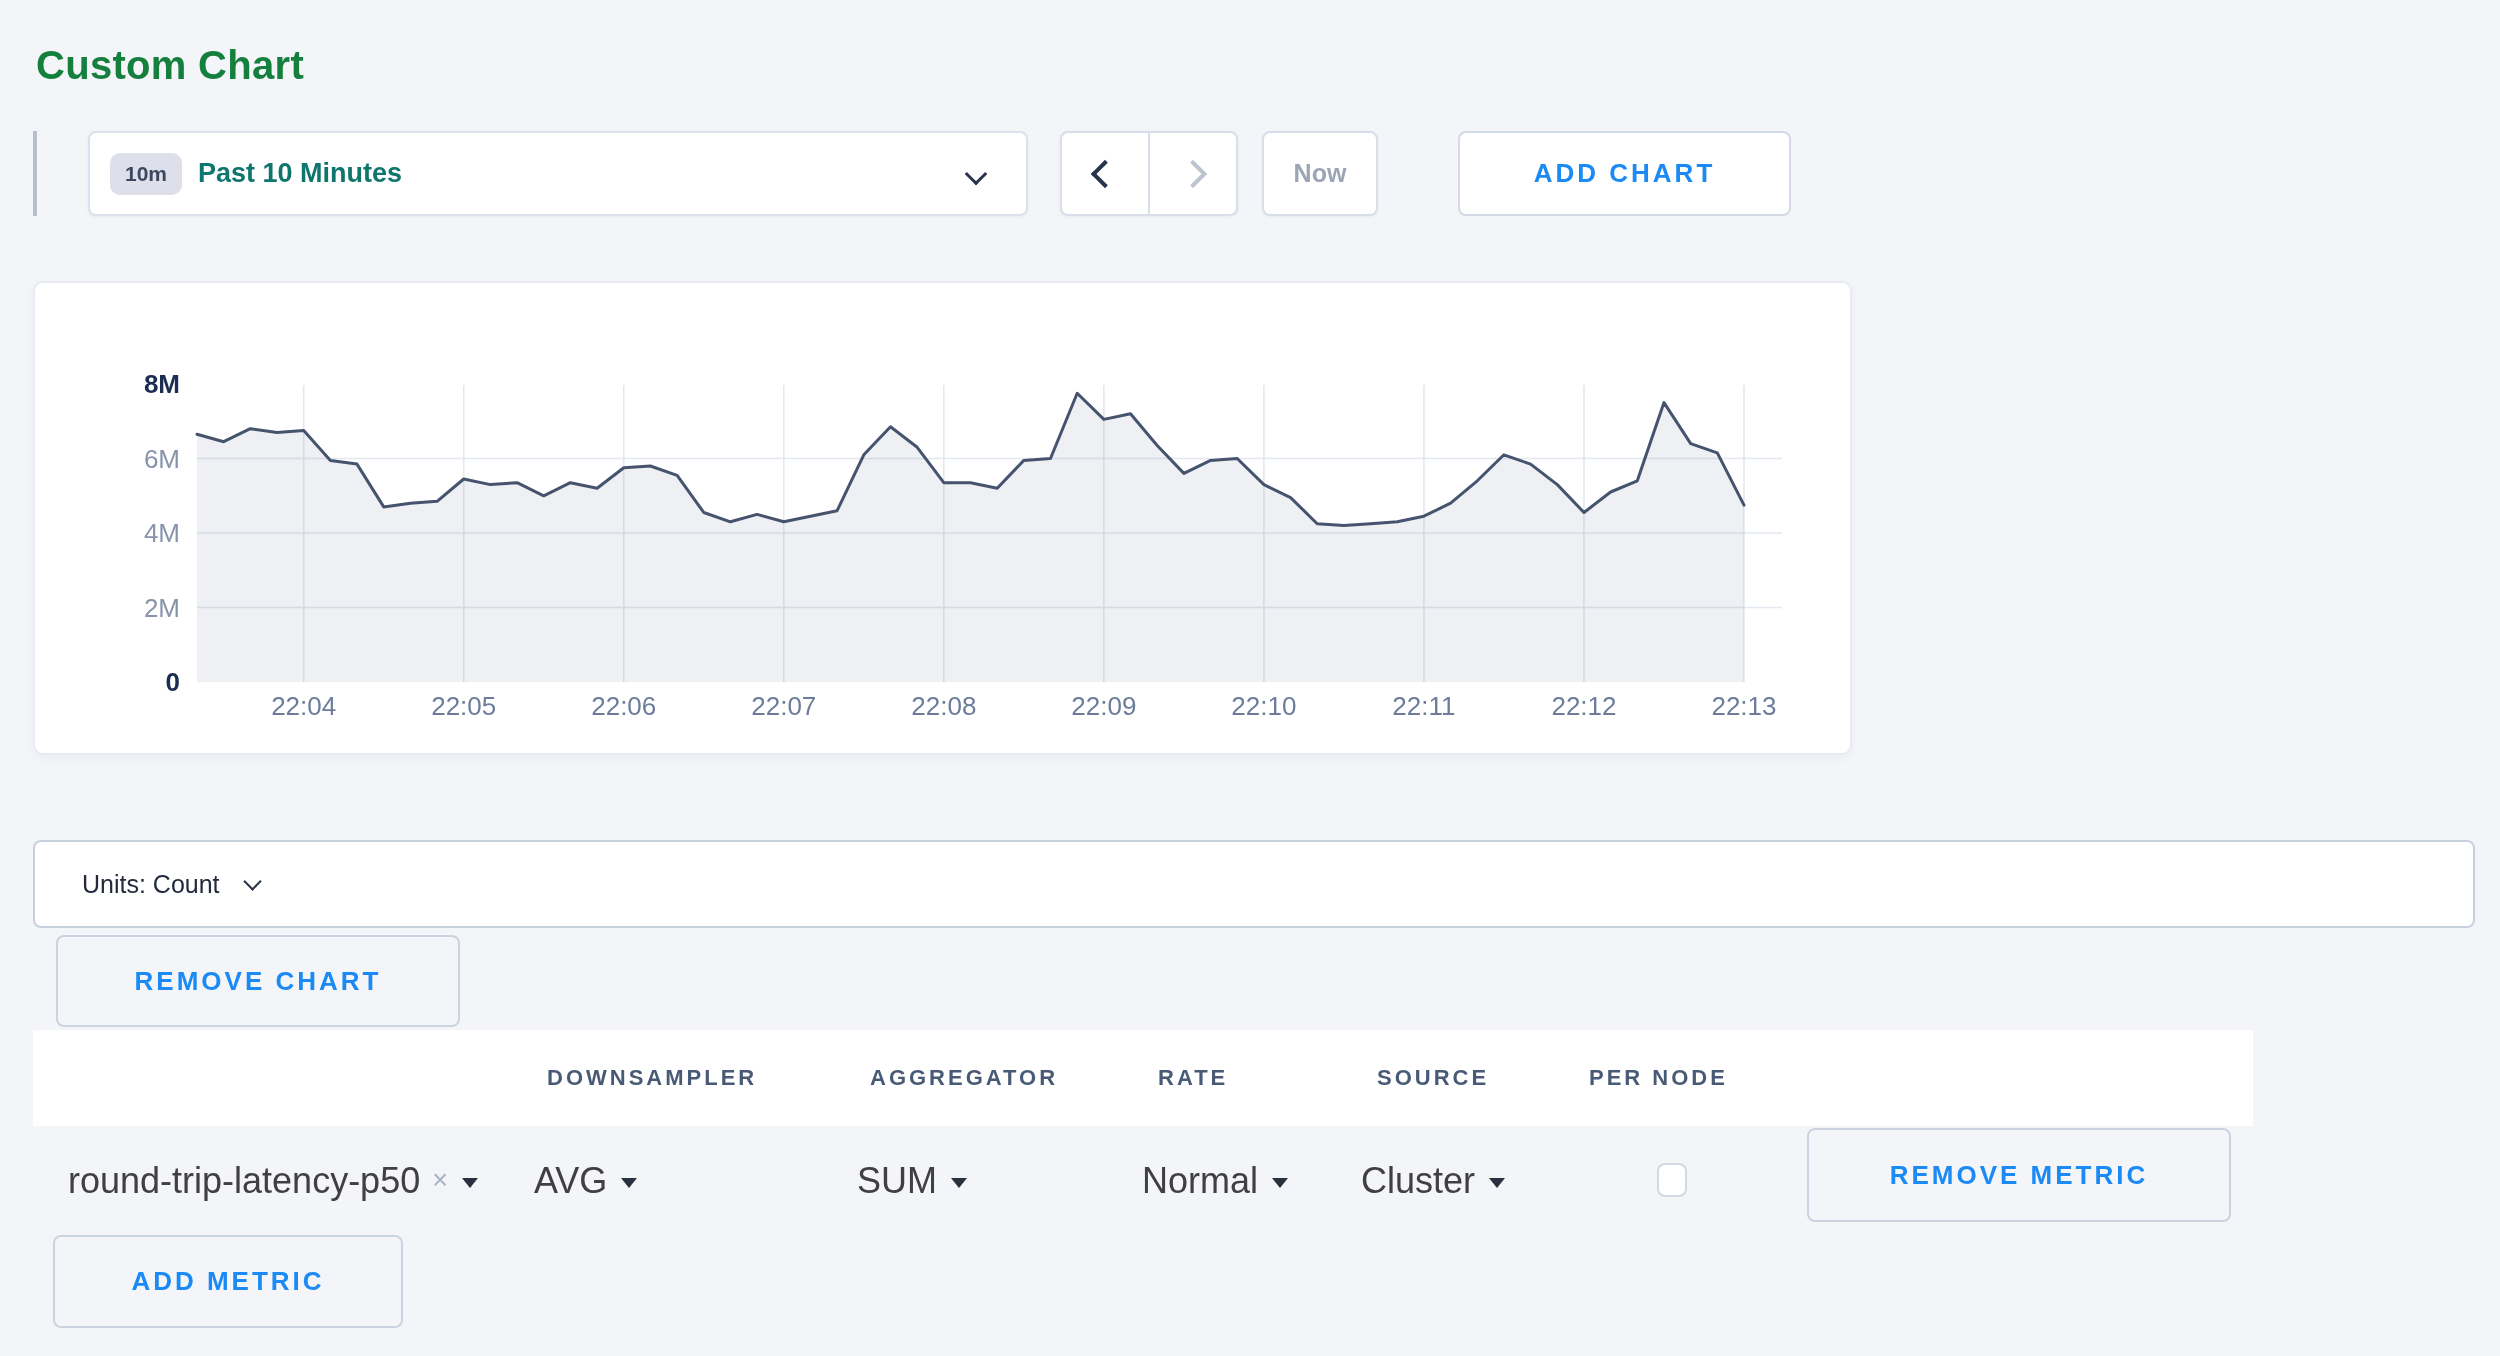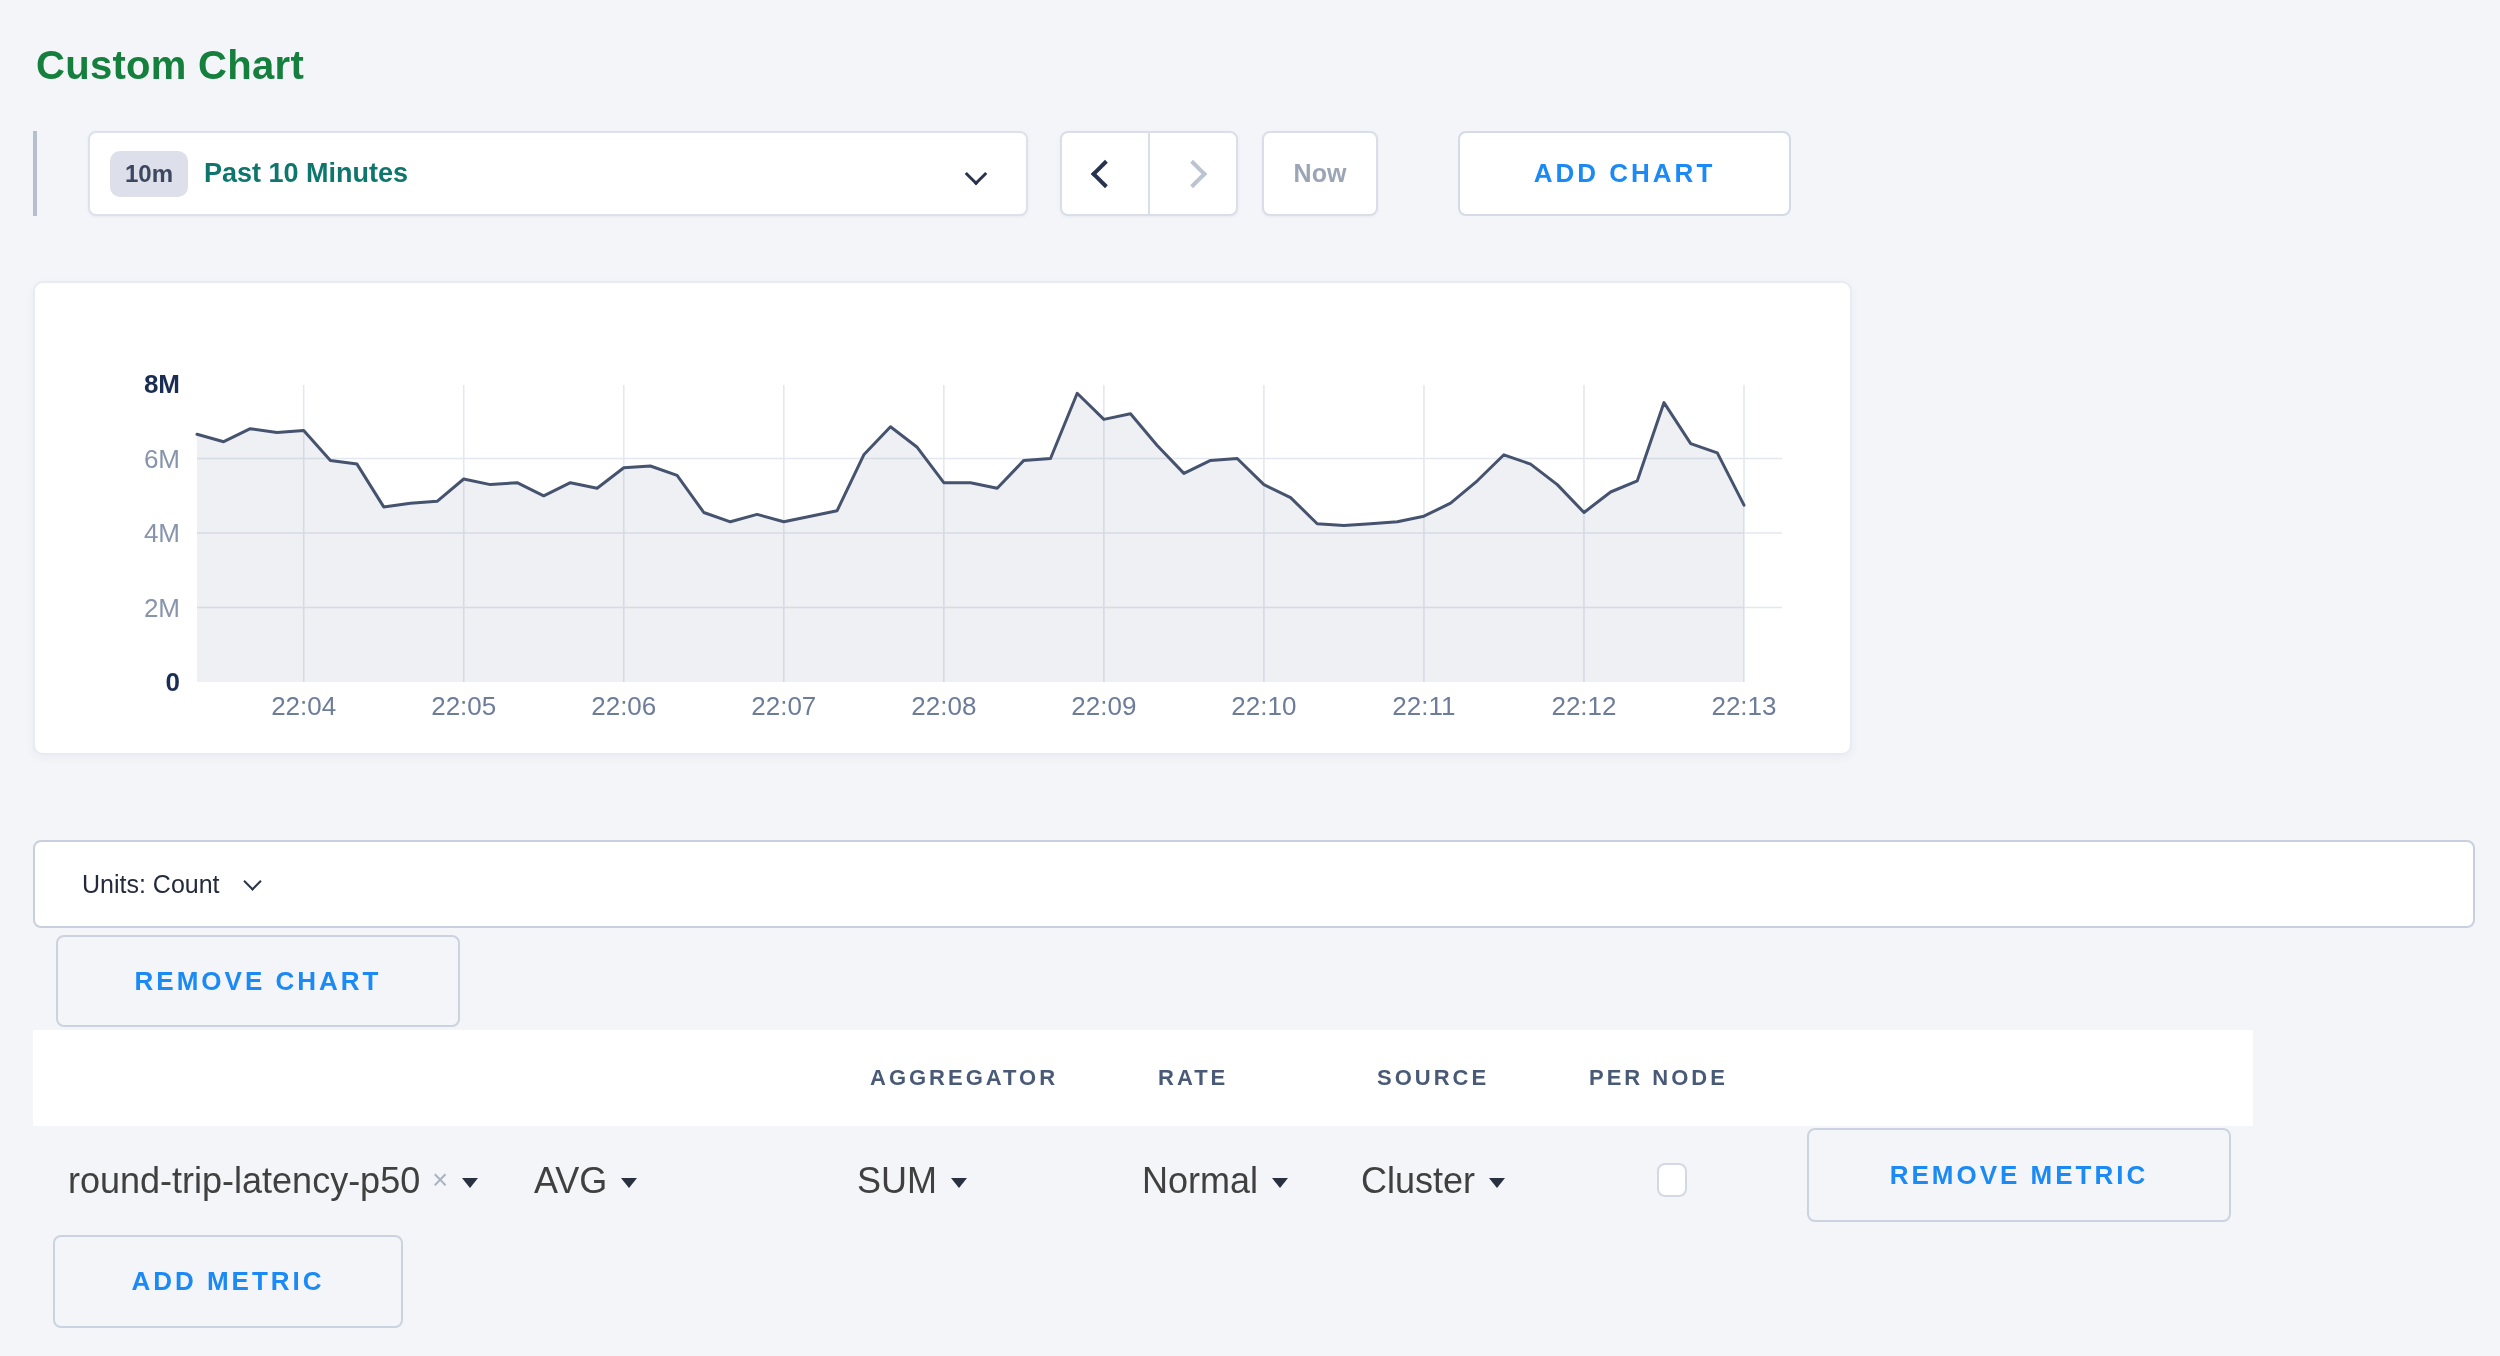--- a/index.html
+++ b/index.html
@@ -13,21 +13,21 @@
 
   
   #page-title{left:36px;top:16px;font-size:40px;font-weight:600;color:#15803d;letter-spacing:.3px;}
 
   
   #toolbar-rule{left:33px;top:131px;width:4px;height:85px;background:#b7bfcd;}
   .ctl{background:#fff;border:2px solid #d9dee9;border-radius:8px;box-sizing:border-box;
        box-shadow:0 1px 3px rgba(70,80,110,.07);}
   #time-dropdown{left:88px;top:131px;width:940px;height:85px;border-color:#dce1eb;
        display:flex;align-items:center;padding-left:20px;cursor:pointer;}
-  #time-badge{background:#dde0ea;border-radius:10px;padding:9px 15px;font-size:24px;font-weight:700;color:#3d4760;}
+  #time-badge{background:#dde0ea;border-radius:10px;padding:9px 15px;font-size:21px;font-weight:700;color:#3d4760;}
   #time-label{margin-left:16px;font-size:27px;font-weight:700;color:#0f766e;}
   #time-chev{position:absolute;right:42px;top:33px;}
 
   .chev{display:inline-block;width:13px;height:13px;border-style:solid;border-color:#29344a;
         border-width:0 3px 3px 0;}
   .chev.down{transform:rotate(45deg);}
   .chev.left{transform:rotate(135deg);}
   .chev.right{transform:rotate(-45deg);}
 
   #arrow-group{left:1060px;top:131px;width:178px;height:85px;display:flex;}
@@ -136,20 +136,21 @@
 </div>
 
 <div class="abs" id="units-bar">
   <span id="units-label">Units: Count</span>
   <span class="chev down" id="units-chev"></span>
 </div>
 
 <div class="abs blue-btn" id="remove-chart-btn">REMOVE CHART</div>
 
 <div class="abs" id="metrics-header">
+  <span class="th" style="left:514px">DOWNSAMPLER</span>
   <span class="th" style="left:837px">AGGREGATOR</span>
   <span class="th" style="left:1125px">RATE</span>
   <span class="th" style="left:1344px">SOURCE</span>
   <span class="th" style="left:1556px">PER NODE</span>
 </div>
 
 <div class="abs" id="metrics-row">
   <div class="cell" style="left:35px">
     <span class="cell-text">round-trip-latency-p50</span>
     <span class="close-x">×</span>

